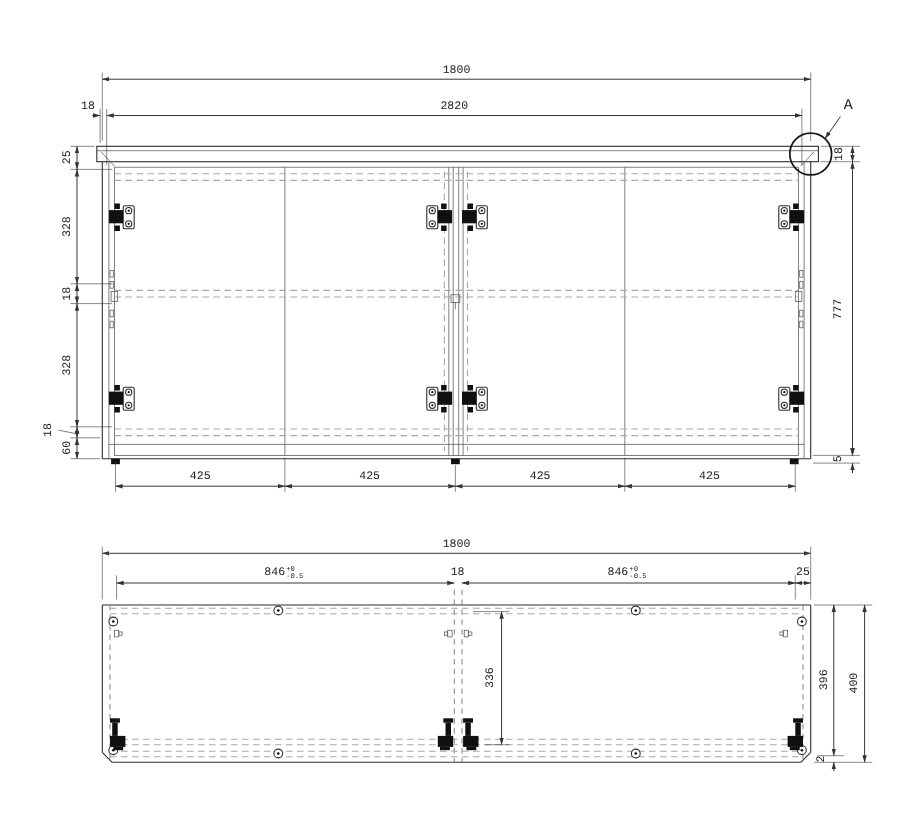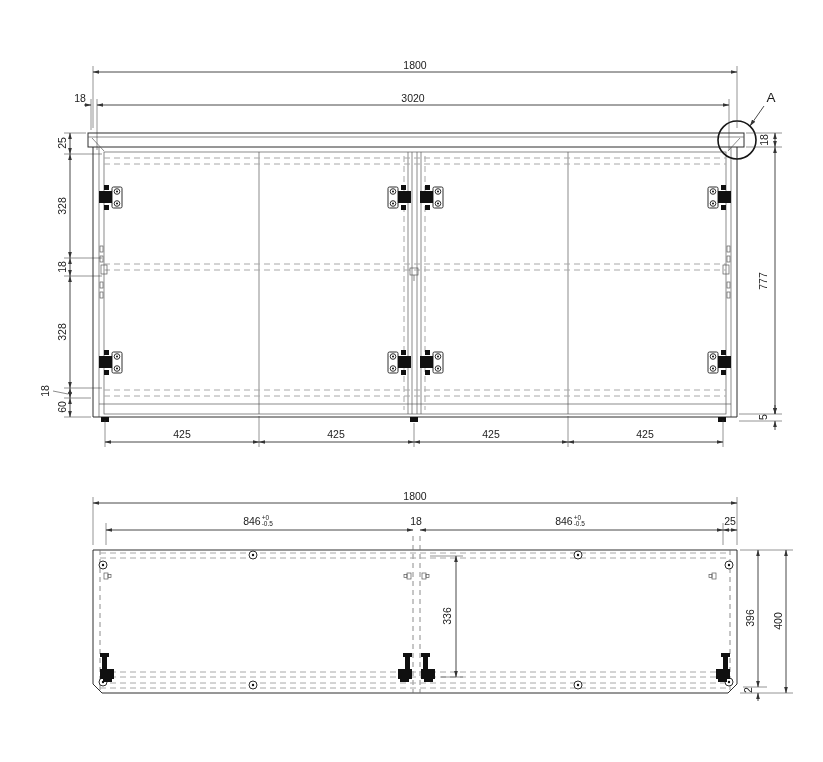--- a/index.html
+++ b/index.html
@@ -1,17 +1,17 @@
 <!DOCTYPE html>
 <html><head>
 <meta charset="utf-8">
 <style>
   html,body{margin:0;padding:0;background:#fff;}
   #stage{position:relative;width:823px;height:762px;background:#fff;overflow:hidden;
-         font-family:Liberation Sans, sans-serif;}
+         font-family:Liberation Mono, monospace;}
   svg{position:absolute;left:0;top:0;}
   .ln{stroke:#2e2e2e;stroke-width:1;fill:none}
   .fw{stroke:#2e2e2e;stroke-width:1;fill:#fff}
   .thin{stroke:#5a5a5a;stroke-width:.7;fill:none}
   .dim{stroke:#343434;stroke-width:.9;fill:none}
   .ext{stroke:#3a3a3a;stroke-width:.55;fill:none}
   .dashh{stroke:#a8a8a8;stroke-width:1;stroke-dasharray:6 4;fill:none}
   .dashv{stroke:#6f6f6f;stroke-width:.8;stroke-dasharray:5 4;fill:none}
   .blk{fill:#101010;stroke:none}
   .mk{fill:#343434}
@@ -225,21 +225,21 @@
     <line class="ext" x1="740" y1="550" x2="793" y2="550"></line>
     <line class="ext" x1="743" y1="687" x2="767" y2="687"></line>
     <line class="ext" x1="740" y1="693" x2="793" y2="693"></line>
     <line class="dim" x1="758" y1="550" x2="758" y2="687" marker-start="url(#ar)" marker-end="url(#ar)"></line>
     <line class="dim" x1="758" y1="701" x2="758" y2="693" marker-end="url(#ar)"></line>
     <line class="dim" x1="786" y1="550" x2="786" y2="693" marker-start="url(#ar)" marker-end="url(#ar)"></line>
   </g>
 </svg>
 
 <span class="lbl" style="left:415px;top:65px">1800</span>
-<span class="lbl" style="left:413px;top:98px">3020</span>
+<span class="lbl" style="left:413px;top:98px">2820</span>
 <span class="lbl" style="left:80px;top:98px">18</span>
 <span class="lbl lblA" style="left:771px;top:97px">A</span>
 
 <span class="lbl rot" style="left:62px;top:143px">25</span>
 <span class="lbl rot" style="left:62px;top:206px">328</span>
 <span class="lbl rot" style="left:62px;top:267px">18</span>
 <span class="lbl rot" style="left:62px;top:332px">328</span>
 <span class="lbl rot" style="left:45px;top:391px">18</span>
 <span class="lbl rot" style="left:62px;top:407px">60</span>
 

